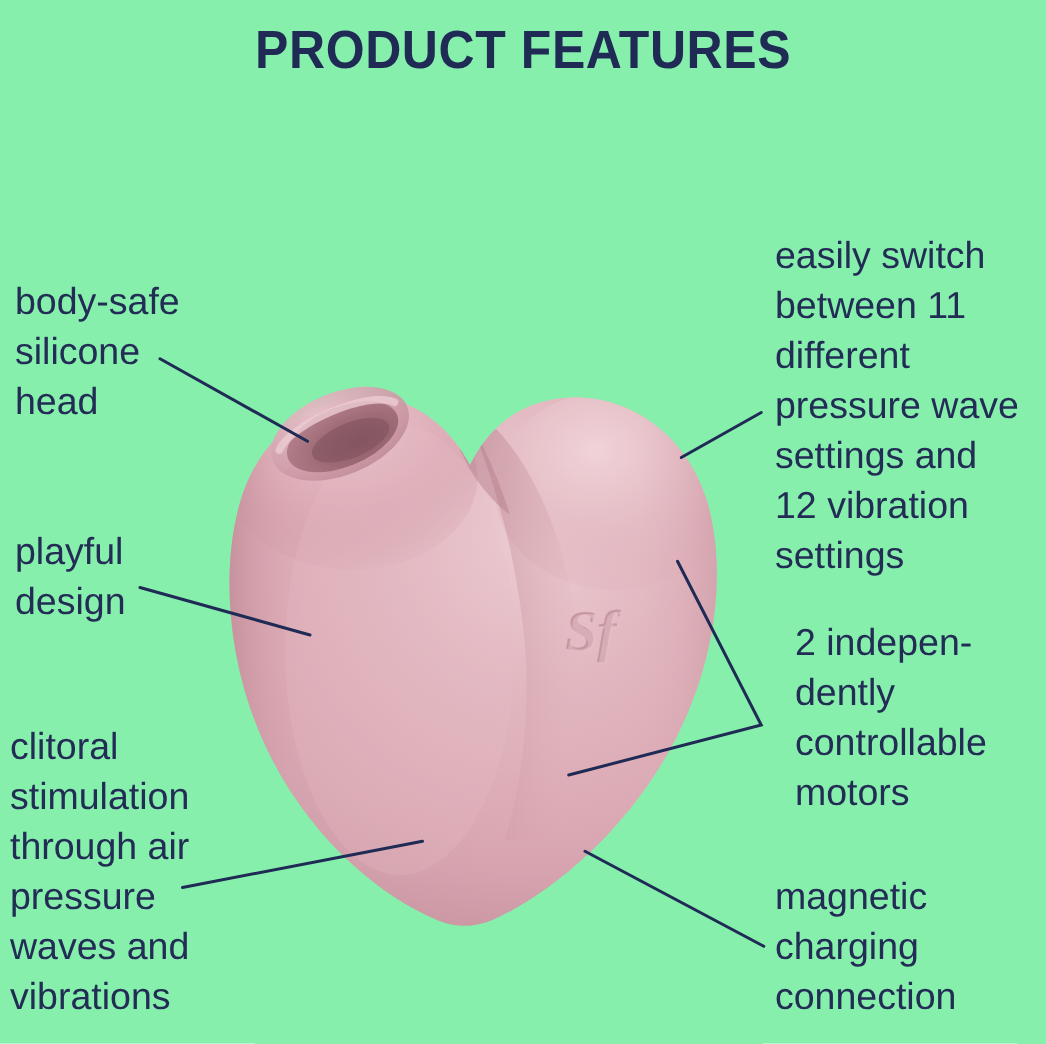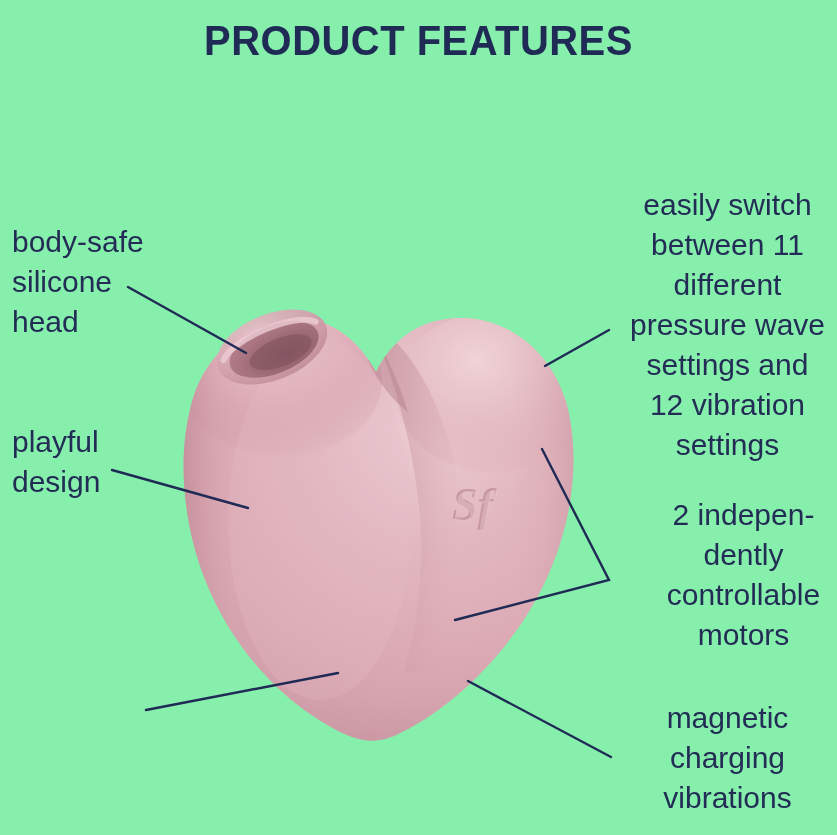--- a/index.html
+++ b/index.html
@@ -39,21 +39,21 @@
   .callout {
     position: absolute;
     color: #222c55;
     font-family: "Liberation Sans", sans-serif;
     font-weight: normal;
     font-size: 30px;
     line-height: 40px;
     white-space: pre-line;
   }
   .callout.left  { text-align: left; }
-  .callout.right { text-align: center; }
+  .callout.right { text-align: left; }
 
   #callout-silicone-head { left: 12px;  top: 222px; width: 215px; }
   #callout-playful       { left: 12px;  top: 422px; width: 215px; }
   #callout-clitoral      { left: 8px;   top: 578px; width: 230px; }
   #callout-settings      { left: 620px; top: 185px; width: 215px; }
   #callout-motors        { left: 636px; top: 495px; width: 215px; }
   #callout-charging      { left: 620px; top: 698px; width: 215px; }
 
   
   #artwork {
@@ -209,31 +209,37 @@
     </g>
   </svg>
 
   <div class="callout left" id="callout-silicone-head">body-safe
 silicone
 head</div>
 
   <div class="callout left" id="callout-playful">playful
 design</div>
 
+  <div class="callout left" id="callout-clitoral">clitoral
+stimulation
+through air
+pressure
+waves and
+vibrations</div>
 
   <div class="callout right" id="callout-settings">easily switch
 between 11
 different
 pressure wave
 settings and
 12 vibration
 settings</div>
 
   <div class="callout right" id="callout-motors">2 indepen-
 dently
 controllable
 motors</div>
 
   <div class="callout right" id="callout-charging">magnetic
 charging
-vibrations</div>
+connection</div>
 
 </div>
 
 </body></html>

